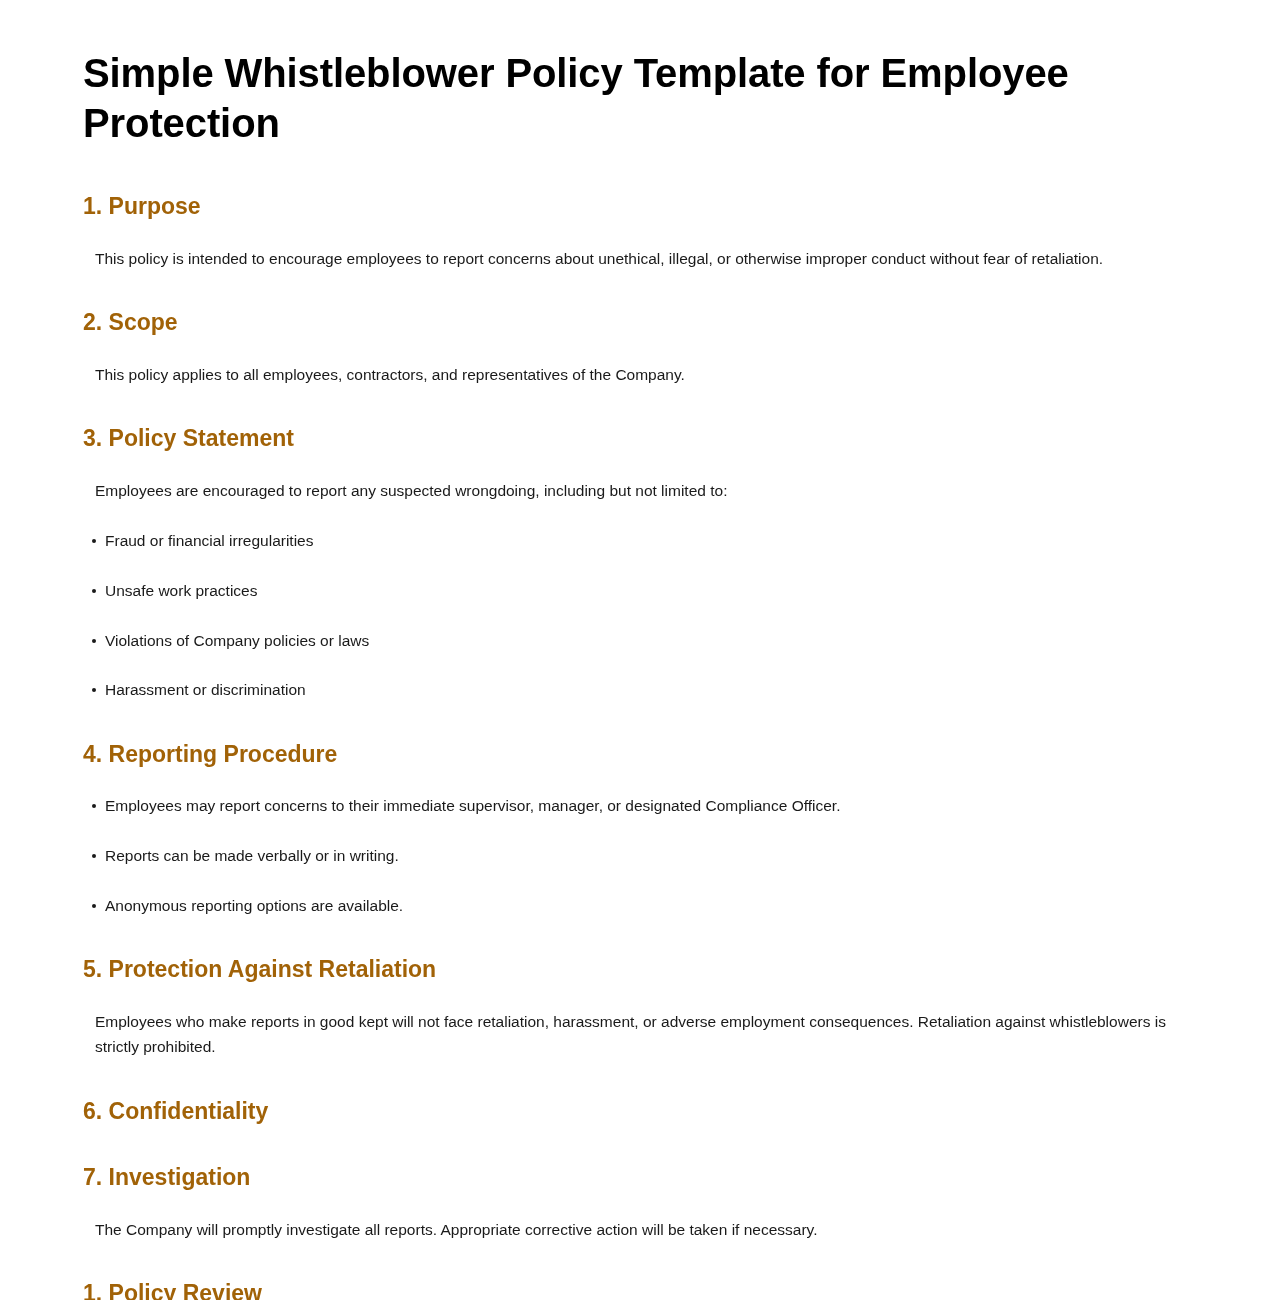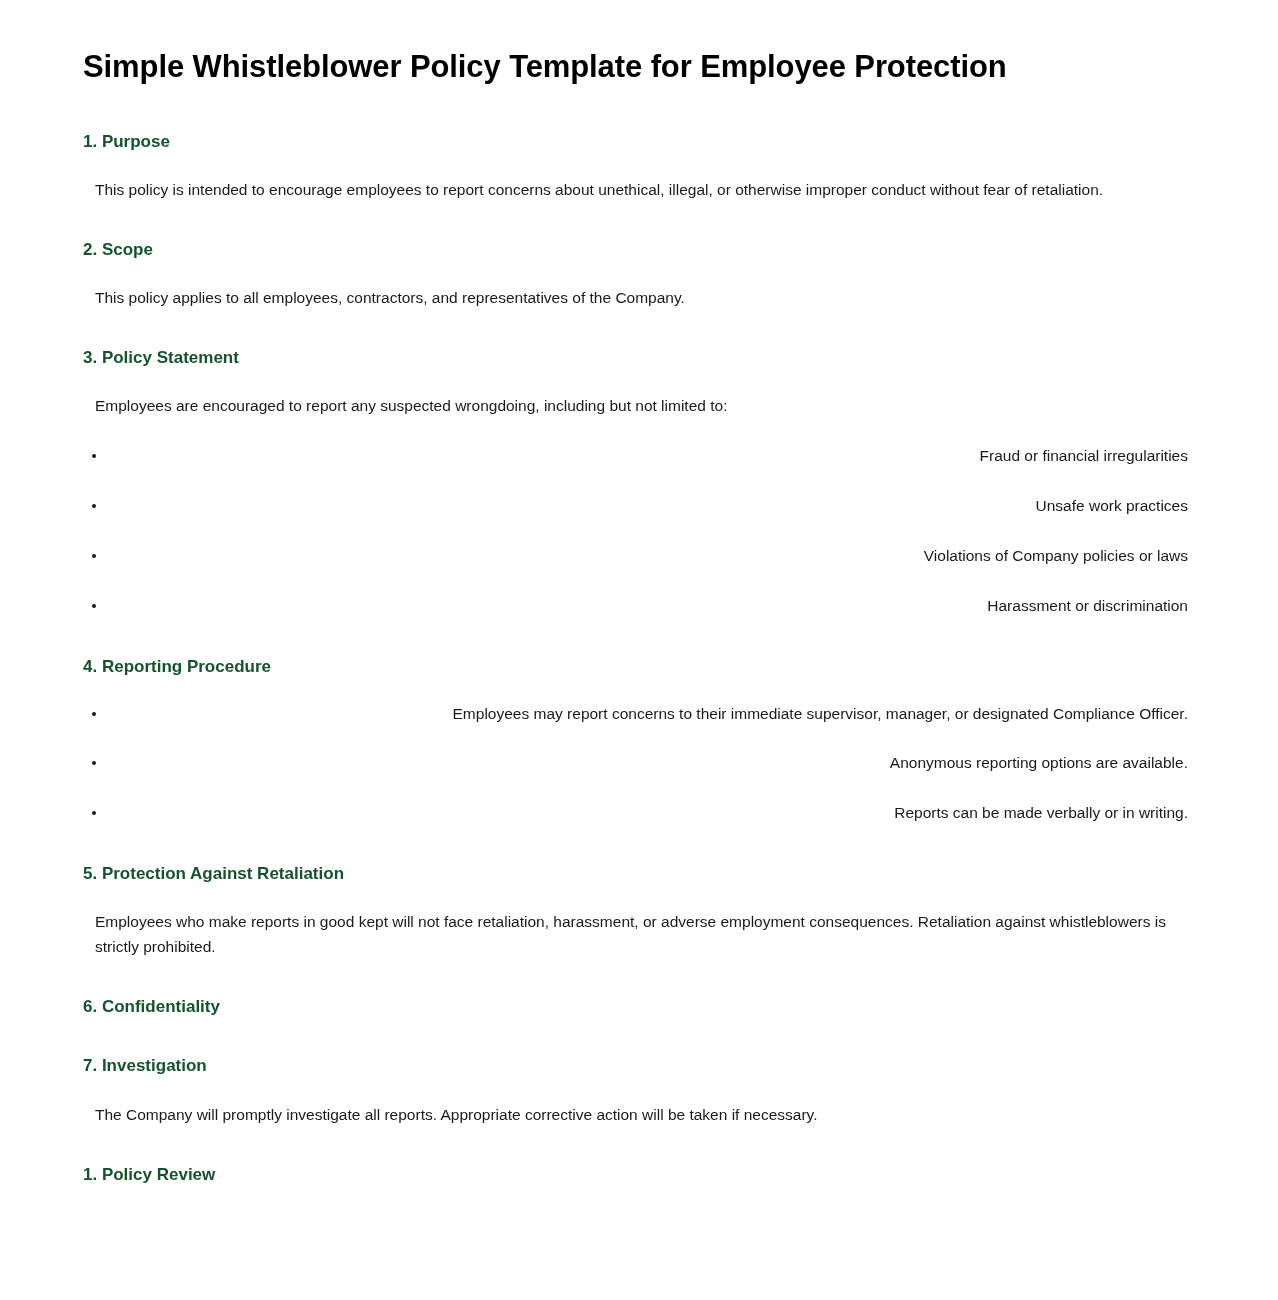--- a/index.html
+++ b/index.html
@@ -16,52 +16,51 @@
     -webkit-font-smoothing: antialiased;
   }
   .page {
     width: 1278px;
     min-height: 1300px;
     background: #ffffff;
     box-sizing: border-box;
     padding: 48px 90px 60px 83px;
   }
   .doc-title {
-    font-size: 31px;
+    font-size: 40px;
     font-weight: bold;
     line-height: 1.25;
     color: #000000;
     margin: 0 0 44px 0;
     letter-spacing: -0.1px;
   }
   .section {
     margin: 0;
   }
   .section-heading {
-    font-size: 17px;
+    font-size: 23px;
     font-weight: bold;
-    color: #14532d;
+    color: #a16207;
     line-height: 1.3;
     margin: 0 0 24px 0;
   }
   .section + .section {
     margin-top: 37px;
   }
   .para {
     font-size: 15.5px;
     line-height: 1.62;
     color: #1a1a1a;
     margin: 12px;
     max-width: 1110px;
   }
   ul.bullets {
     list-style: none;
     margin: 0;
     padding: 0;
-    text-align: right;
   }
   ul.bullets li {
     position: relative;
     font-size: 15.5px;
     line-height: 1.6;
     color: #1a1a1a;
     padding-left: 22px;
     margin: 0 0 25px 0;
     max-width: 1090px;
   }
@@ -108,22 +107,22 @@
           <li>Fraud or financial irregularities</li>
           <li>Unsafe work practices</li>
           <li>Violations of Company policies or laws</li>
           <li>Harassment or discrimination</li>
         </ul>
       </div>
       <div class="section">
         <h2 class="section-heading">4. Reporting Procedure</h2>
         <ul class="bullets">
           <li>Employees may report concerns to their immediate supervisor, manager, or designated Compliance Officer.</li>
+          <li>Reports can be made verbally or in writing.</li>
           <li>Anonymous reporting options are available.</li>
-          <li>Reports can be made verbally or in writing.</li>
         </ul>
       </div>
       <div class="section">
         <h2 class="section-heading">5. Protection Against Retaliation</h2>
         <p class="para">Employees who make reports in good kept will not face retaliation, harassment, or adverse employment consequences. Retaliation against whistleblowers is strictly prohibited.</p>
       </div>
       <div class="section">
         <h2 class="section-heading">6. Confidentiality</h2>
       </div>
       <div class="section">

